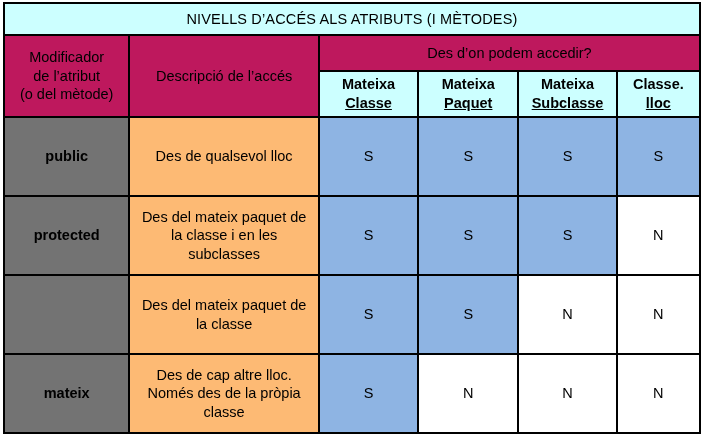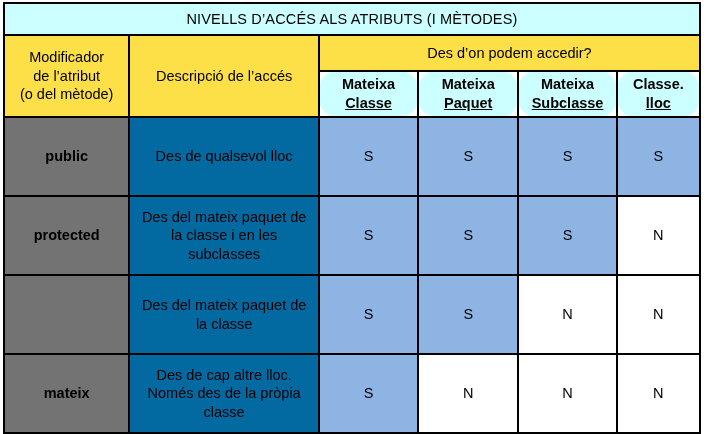--- a/index.html
+++ b/index.html
@@ -42,42 +42,41 @@
   }
 
   
   td.title-cell {
     background: #ccffff;
     font-size: 15.5px;
     height: 26px;
     letter-spacing: 0.15px;
   }
   td.hdr {
-    background: #fde047;
+    background: #be185d;
     font-size: 15px;
   }
   td.hdr-sub {
     background: #ccffff;
     font-weight: bold;
     font-size: 15px;
     line-height: 1.25;
-    border-radius: 18px;
   }
   td.hdr-sub .u {
     text-decoration: underline;
   }
 
   
   td.modifier {
     font-weight: bold;
     font-size: 15px;
     background: #737373;
   }
   td.desc {
-    background: #0369a1;
+    background: #fdba74;
     font-size: 14.5px;
     line-height: 1.32;
   }
   td.cell-yes {
     background: #8eb4e3;
     font-size: 15px;
   }
   td.cell-no {
     background: #ffffff;
     font-size: 15px;

